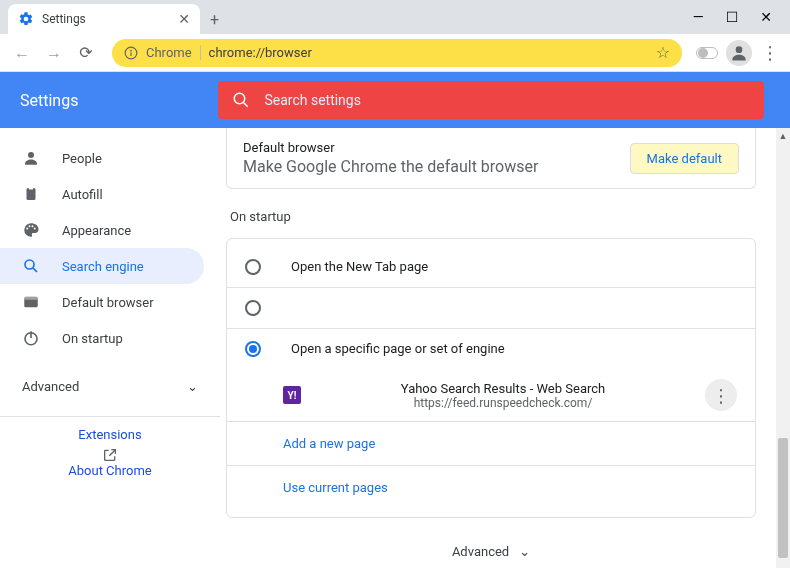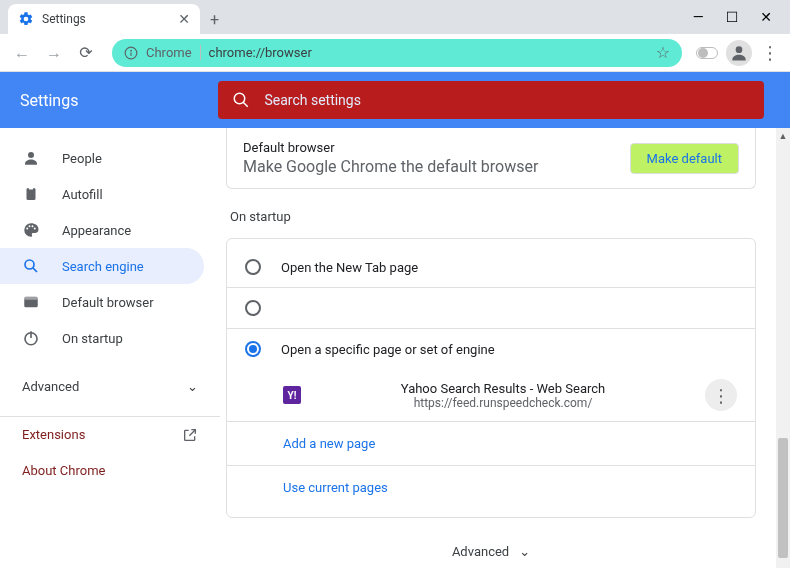--- a/index.html
+++ b/index.html
@@ -13,62 +13,62 @@
 .tab-bar { height: 34px; background: #dee1e5; display: flex; align-items: flex-end; padding-left: 8px; }
 .tab { background: #fff; border-radius: 8px 8px 0 0; height: 30px; width: 192px; display: flex; align-items: center; padding: 0 10px; gap: 8px; position: relative; }
 .tab-title { font-size: 12px; color: #3c4043; flex: 1; }
 .tab-close { color: #5f6368; font-size: 14px; }
 .new-tab-btn { margin-left: 10px; color: #5f6368; font-size: 16px; height: 30px; display: flex; align-items: center; }
 
 
 .toolbar { height: 38px; background: #fff; border-bottom: 1px solid #e0e0e0; display: flex; align-items: center; padding: 0 10px; gap: 8px; }
 .toolbar .nav-icon { color: #9aa0a6; font-size: 16px; width: 24px; text-align: center; }
 .toolbar .nav-icon.active { color: #5f6368; }
-.omnibox { flex: 1; height: 28px; background: #5eead4; border-radius: 14px; display: flex; align-items: center; padding: 0 12px; gap: 8px; margin: 0 6px; }
+.omnibox { flex: 1; height: 28px; background: #fde047; border-radius: 14px; display: flex; align-items: center; padding: 0 12px; gap: 8px; margin: 0 6px; }
 .omnibox .chrome-chip { color: #5f6368; font-size: 13px; border-right: 1px solid #bdbdbd; padding-right: 8px; }
 .omnibox .url-text { color: #3c4043; font-size: 13px; flex: 1; }
 .omnibox .star { color: #5f6368; }
 .toggle-pill { width: 22px; height: 12px; border: 1px solid #bdbdbd; border-radius: 6px; position: relative; }
 .toggle-pill::after { content: ''; position: absolute; left: 1px; top: 0px; width: 10px; height: 10px; background: #bdbdbd; border-radius: 50%; }
 .avatar { width: 26px; height: 26px; border-radius: 50%; background: #e0e0e0; display: flex; align-items: center; justify-content: center; color: #5f6368; }
 .menu-dots { color: #5f6368; font-size: 18px; width: 20px; text-align: center; }
 
 
 .settings-header { height: 56px; background: #4285f4; display: flex; align-items: center; padding: 0 20px; gap: 140px; }
 .settings-title { color: #fff; font-size: 16px; }
-.search-box { flex: 1; max-width: 560px; height: 38px; background: #b91c1c; border-radius: 4px; display: flex; align-items: center; padding: 0 14px; gap: 14px; margin-right: 6px; }
+.search-box { flex: 1; max-width: 560px; height: 38px; background: #ef4444; border-radius: 4px; display: flex; align-items: center; padding: 0 14px; gap: 14px; margin-right: 6px; }
 .search-box input { flex: 1; background: transparent; border: none; outline: none; color: #fff; font-size: 14px; }
 .search-box input::placeholder { color: #e0ecfd; }
 .search-box .search-icon { color: #fff; }
 
 
 .content { display: flex; height: calc(568px - 34px - 38px - 56px); position: relative; }
 
 
 .sidebar { width: 220px; padding-top: 12px; font-size: 13px; }
 .nav-item { height: 36px; display: flex; align-items: center; padding-left: 22px; gap: 20px; color: #3c4043; cursor: pointer; }
 .nav-item .icon { width: 20px; text-align: center; color: #5f6368; }
 .nav-item.highlighted { background: #e8eefd; border-radius: 0 18px 18px 0; color: #1a73e8; margin-right: 16px; }
 .nav-item.highlighted .icon { color: #1a73e8; }
 .advanced-row { height: 40px; display: flex; align-items: center; justify-content: space-between; padding: 0 22px; color: #3c4043; margin-top: 10px; cursor: pointer; }
 .sidebar-divider { border-top: 1px solid #e0e0e0; margin: 10px 0; }
-.ext-row { height: 36px; display: flex; align-items: flex-start; justify-content: space-between; padding: 0 22px; color: #7f1d1d; cursor: pointer; }
+.ext-row { height: 36px; display: flex; align-items: center; justify-content: space-between; padding: 0 22px; color: #1d4ed8; cursor: pointer; flex-direction: column; }
 
 
 .main { flex: 1; padding: 0 12px 0 0; overflow: hidden; position: relative; }
 .main-inner { padding-left: 6px; padding-right: 22px; }
 .card { background: #fff; border: 1px solid #e0e0e0; border-radius: 6px; margin-bottom: 20px; }
 .default-card { padding: 12px 16px; display: flex; align-items: center; justify-content: space-between; border-top: none; border-top-left-radius: 0; border-top-right-radius: 0; }
 .default-card .title { font-size: 13px; color: #202124; margin-bottom: 2px; }
 .default-card .subtitle { font-size: 16px; color: #5f6368; }
-.make-default-btn { border: 1px solid #dadce0; background: #bef264; color: #1a73e8; padding: 7px 16px; border-radius: 4px; font-size: 13px; cursor: pointer; }
+.make-default-btn { border: 1px solid #dadce0; background: #fef9c3; color: #1a73e8; padding: 7px 16px; border-radius: 4px; font-size: 13px; cursor: pointer; }
 
 .section-heading { font-size: 13px; color: #3c4043; margin: 12px 0 14px 4px; }
 .startup-card { padding: 8px 0; }
-.radio-row { display: flex; align-items: center; gap: 20px; padding: 12px 18px; cursor: pointer; }
+.radio-row { display: flex; gap: 30px; padding: 12px 18px; cursor: pointer; }
 .radio { width: 16px; height: 16px; border: 2px solid #5f6368; border-radius: 50%; flex-shrink: 0; position: relative; }
 .radio.selected { border-color: #1a73e8; }
 .radio.selected::after { content: ''; position: absolute; top: 2px; left: 2px; width: 8px; height: 8px; background: #1a73e8; border-radius: 50%; }
 .radio-label { font-size: 13px; color: #202124; }
 .radio-divider { border-top: 1px solid #e0e0e0; margin: 0 0; }
 
 .page-entry { display: flex; align-items: center; padding: 10px 18px 10px 56px; gap: 14px; }
 .favicon { width: 18px; height: 18px; background: #5f259f; color: #fff; font-size: 10px; font-weight: bold; display: flex; align-items: center; justify-content: center; border-radius: 2px; flex-shrink: 0; }
 .page-entry .info { flex: 1; text-align: center; }
 .page-entry .pg-title { font-size: 13px; color: #202124; }

